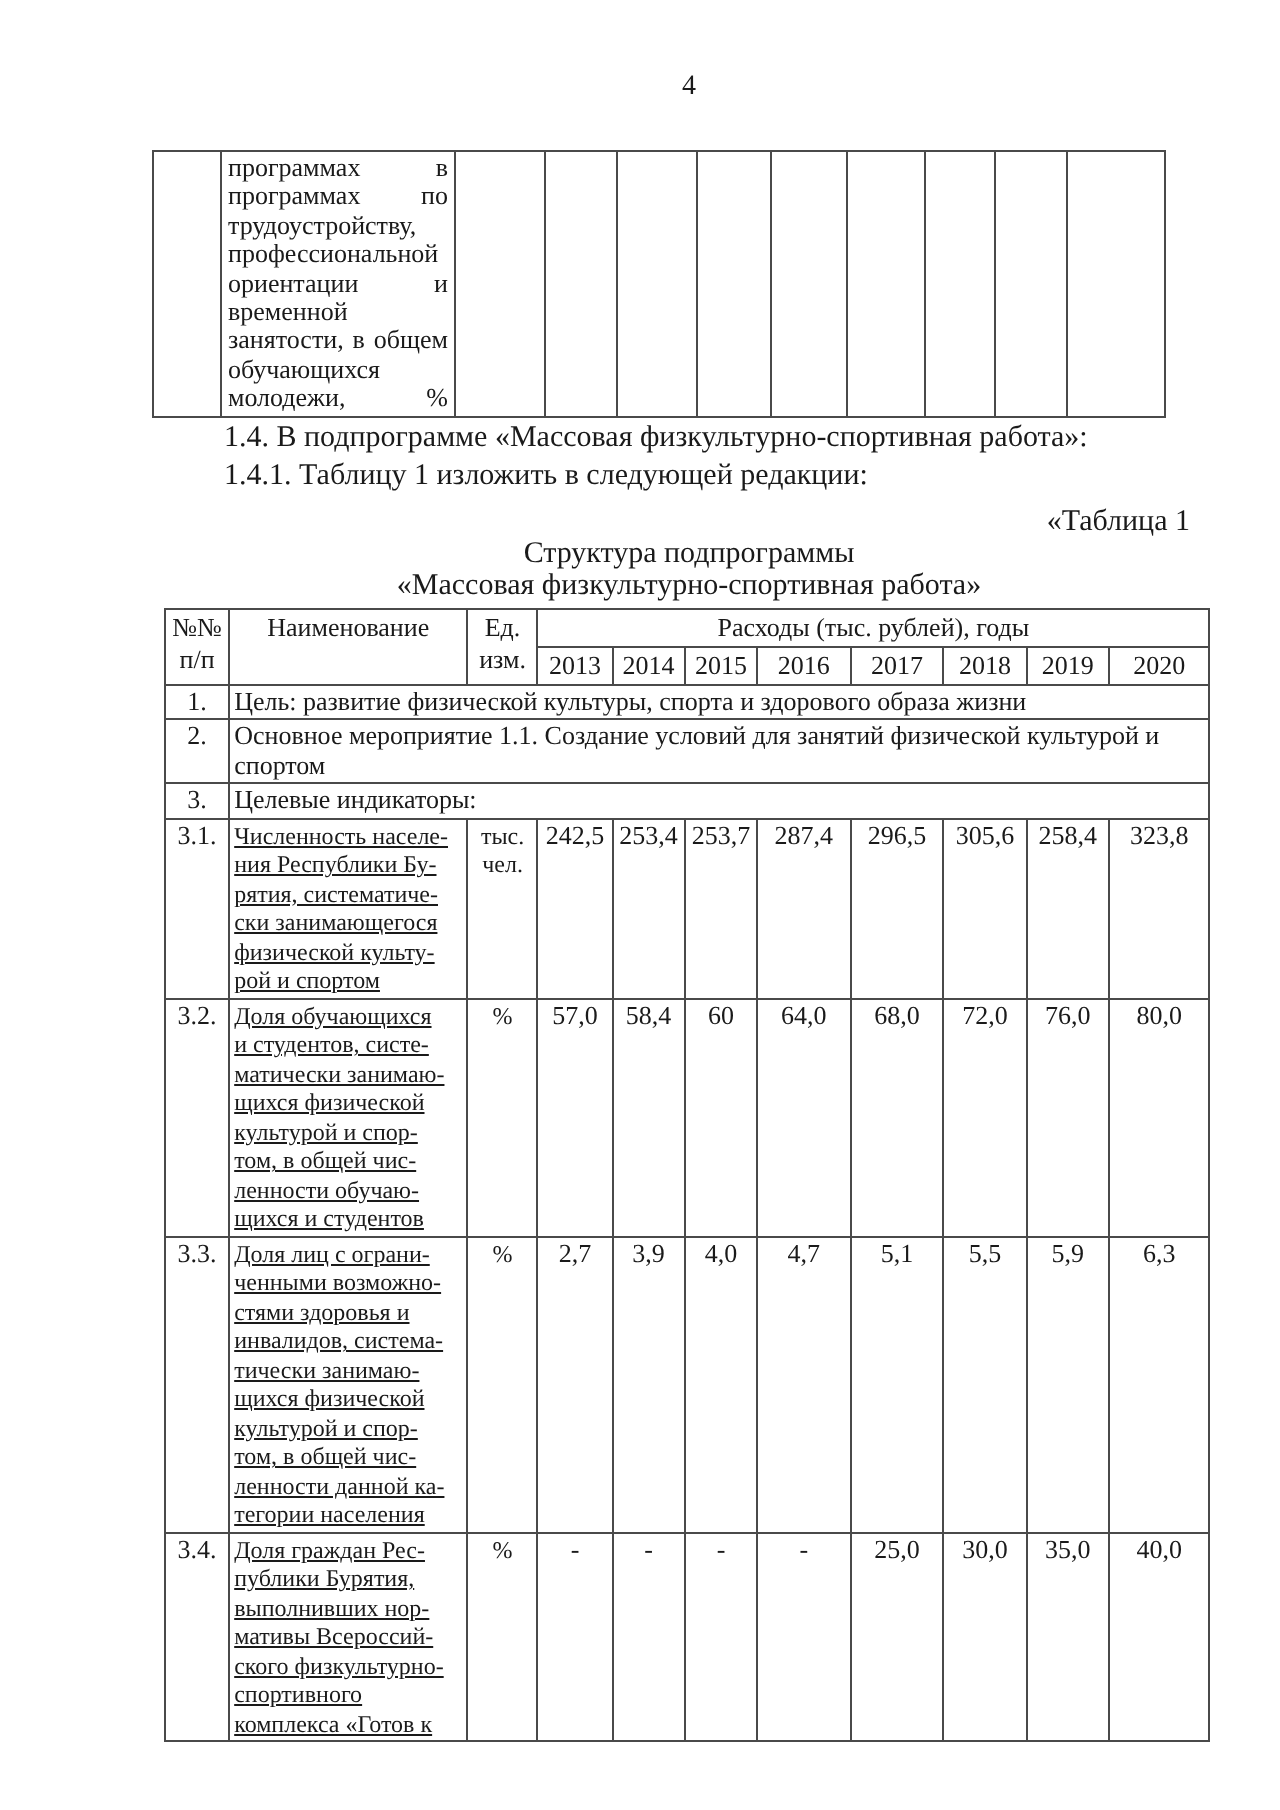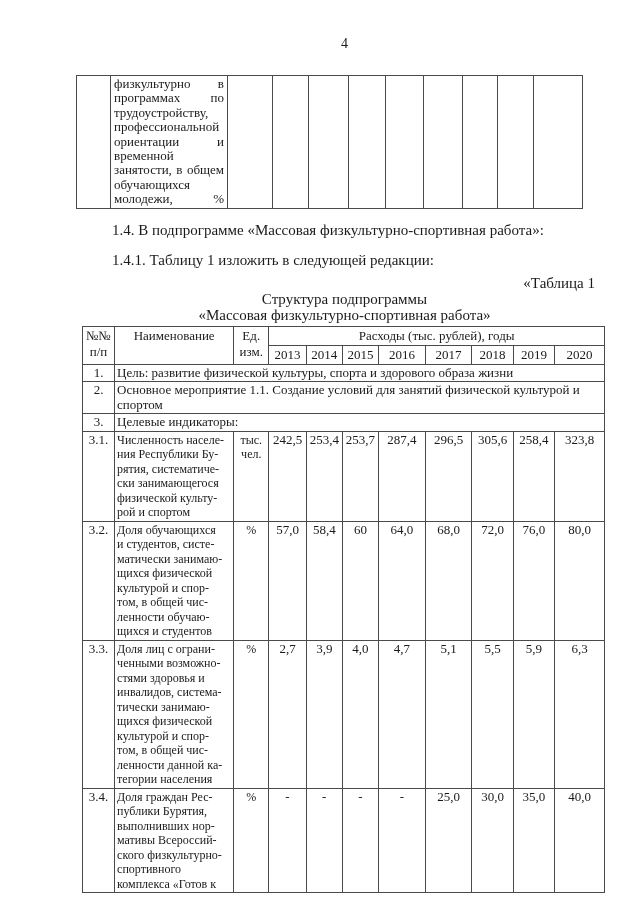--- a/index.html
+++ b/index.html
@@ -32,21 +32,21 @@
     width: 506px;
   }
   .carryover-table td { padding: 1px 3px; }
   .carryover-indicator-cell {
     font-size: 13px; line-height: 14.4px;
   }
   .just-line { text-align: justify; text-align-last: justify; }
 
   
   .para {
-    margin-top: 13px;
+    margin-top: 2px;
     font-size: 15px; line-height: 17px;
     text-indent: 30px;
   }
   .table-label {
     margin-top: 6px;
     font-size: 15px; line-height: 16px;
     text-align: right;
     padding-right: 12px;
   }
   .title-line {
@@ -59,20 +59,21 @@
   .main-table { width: 523px; font-size: 13px; }
   .main-table td { padding: 1px 2px; }
   .hdr { text-align: center; white-space: pre-line; line-height: 16px; }
   .year-cell { text-align: center; line-height: 16px; }
   .num-cell { text-align: center; line-height: 14.5px; }
   .merged-text { line-height: 14.5px; white-space: pre-line; padding-left: 4px; }
   .name-cell {
     font-size: 12px; line-height: 14.5px;
     white-space: pre-line;
     padding-left: 3px;
+    text-decoration: underline;
   }
   .unit-cell {
     font-size: 12px; line-height: 14.5px;
     text-align: center; white-space: pre-line;
   }
   .val-cell { text-align: center; line-height: 14.5px; }
 </style>
 </head>
 <body>
 
@@ -92,21 +93,21 @@
           <col style="width:38px">
           <col style="width:39px">
         <col style="width:35px">
           <col style="width:36px">
           <col style="width:49px">
       </colgroup>
       <tbody>
           <tr>
         <td></td>
         <td class="carryover-indicator-cell">
-          <div class="just-line">физкультурно в</div>
+          <div class="just-line">программах в</div>
           <div class="just-line">программах по</div>
           <div class="just-line">трудоустройству,</div>
           <div class="just-line">профессиональной</div>
           <div class="just-line">ориентации и</div>
           <div class="just-line">временной</div>
           <div class="just-line">занятости, в общем</div>
           <div class="just-line">обучающихся</div>
           <div class="just-line">молодежи, %</div>
         </td>
         <td></td>

